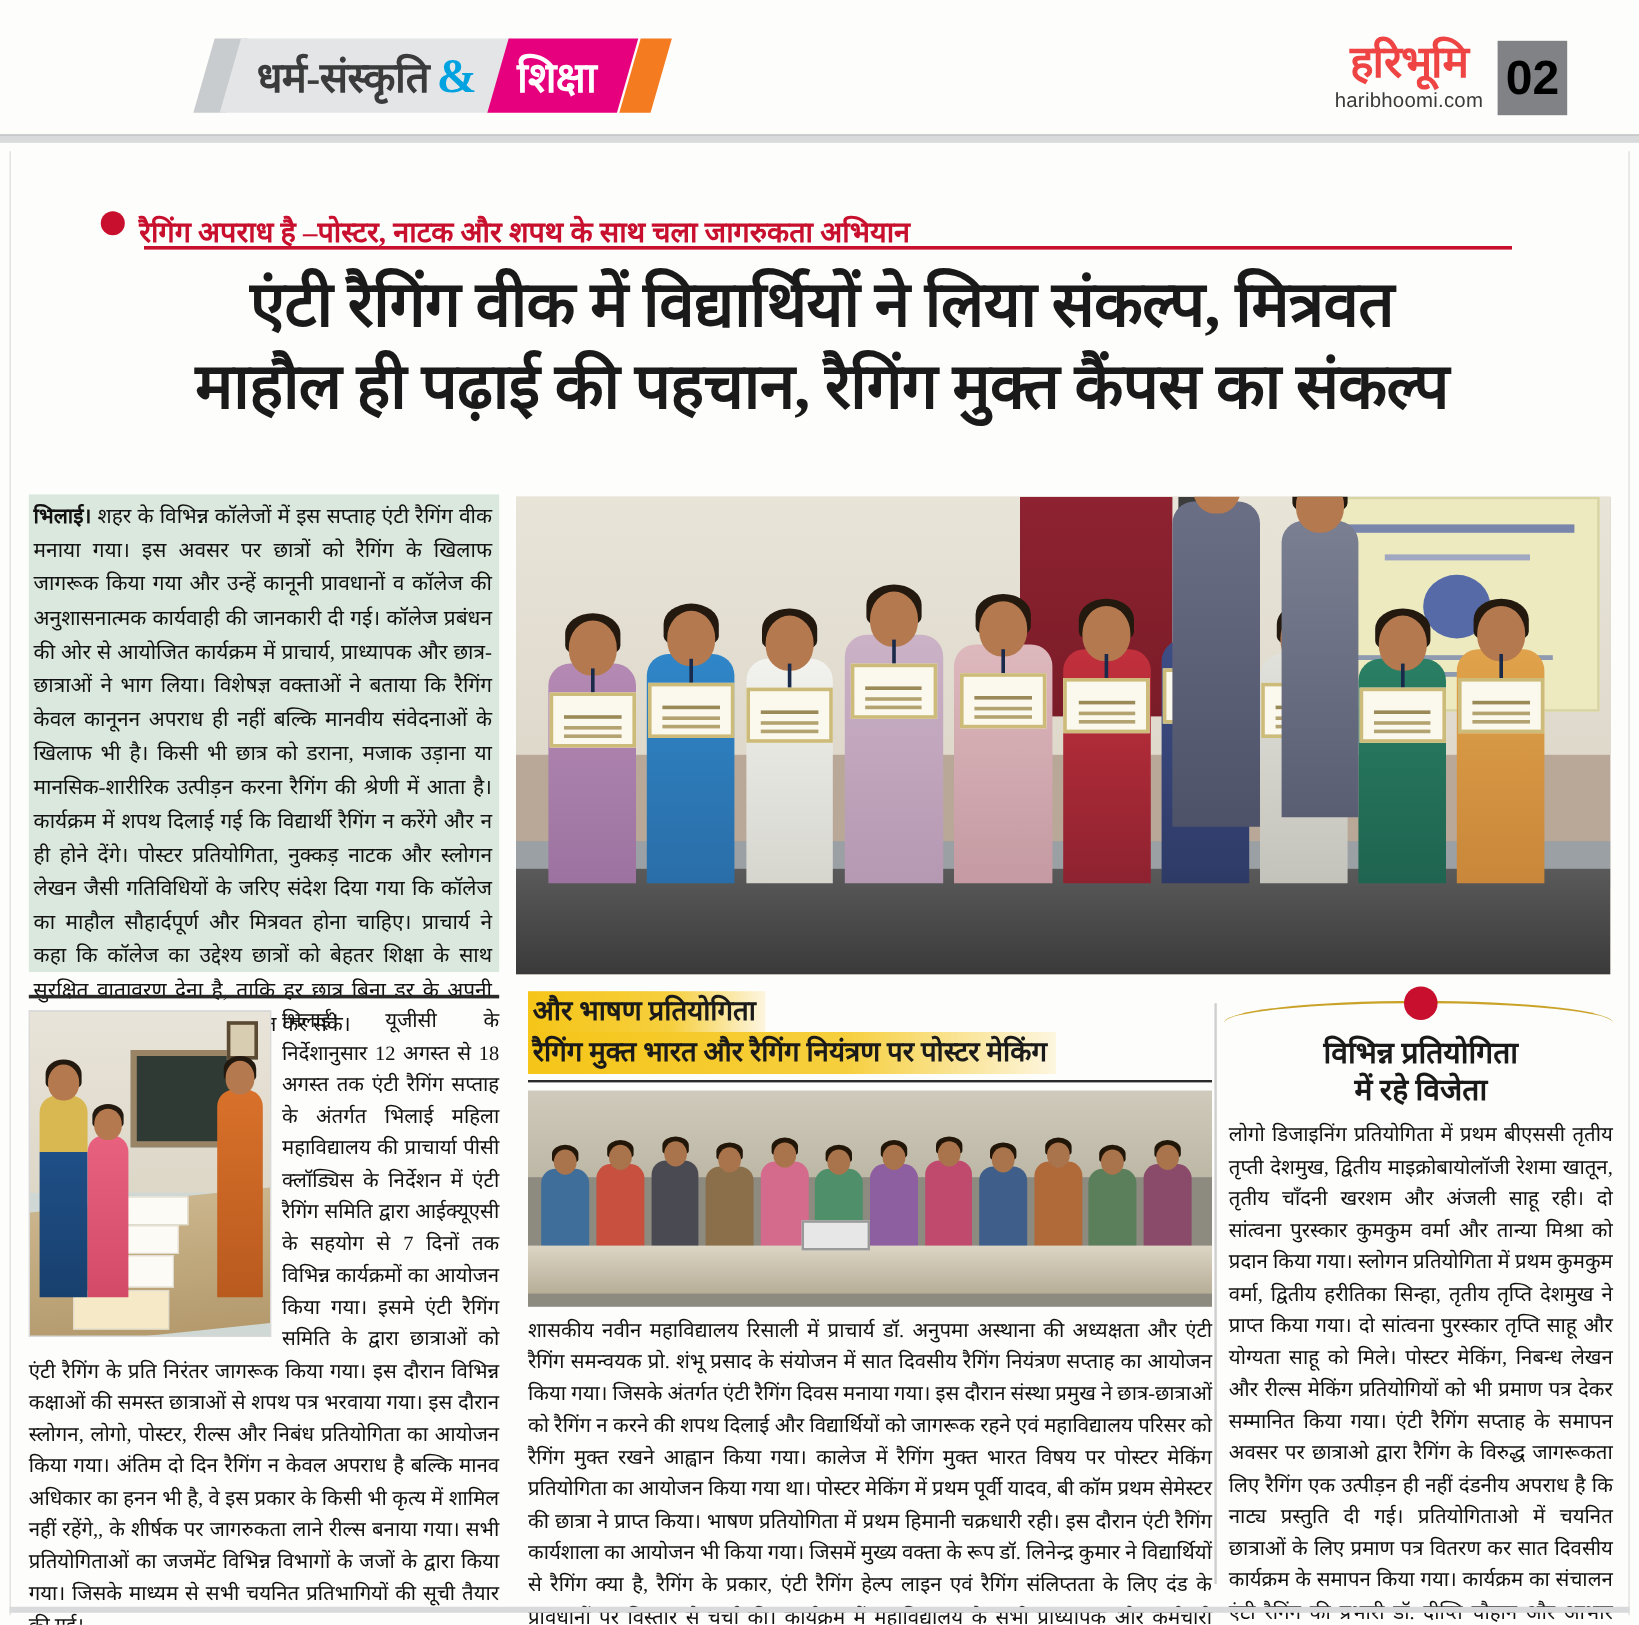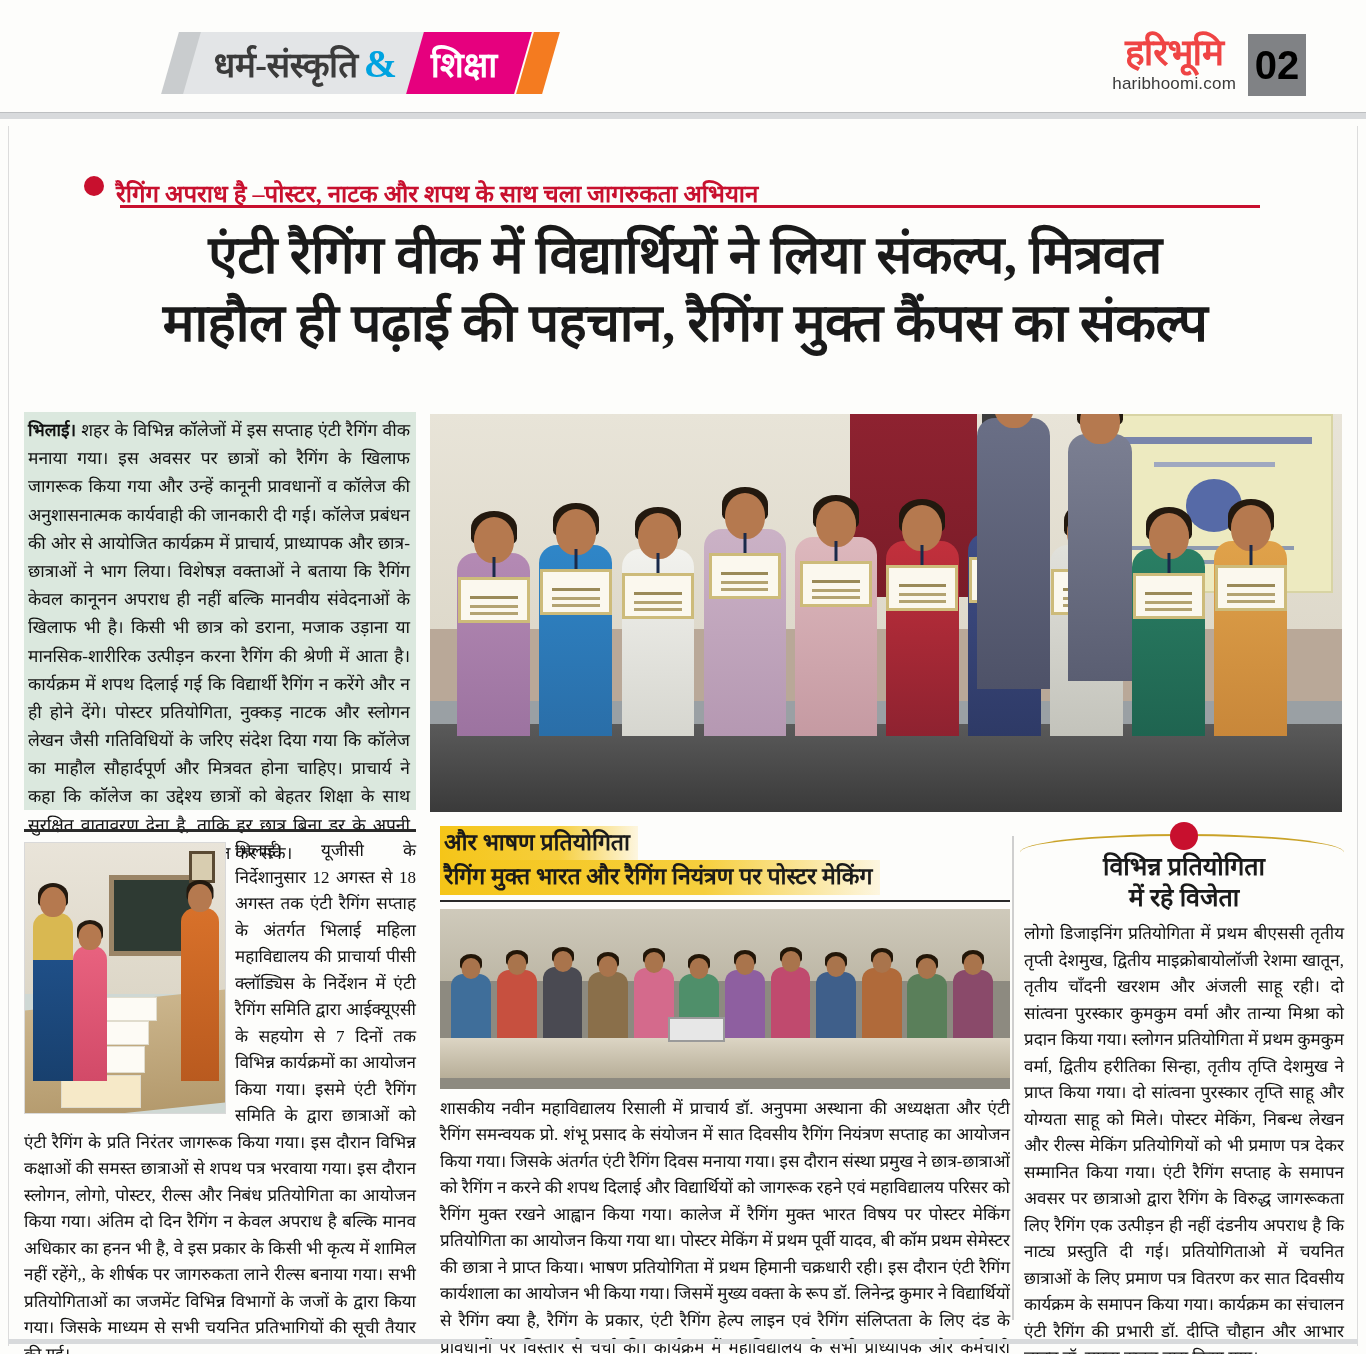--- a/index.html
+++ b/index.html
@@ -371,21 +371,21 @@
     border-radius: 50%;
     background: #c8102e;
   }
   .r-title {
     font-family: "Liberation Serif", serif;
     font-weight: bold;
     font-size: 25px;
     line-height: 1.22;
     text-align: center;
     color: #1a1a1a;
-    margin-top: 4px;
+    margin-top: 16px;
   }
   .r-body {
     font-family: "Liberation Serif", serif;
     font-size: 17px;
     line-height: 1.56;
     color: #111;
     text-align: justify;
     margin-top: 8px;
   }
   .r-divider {

